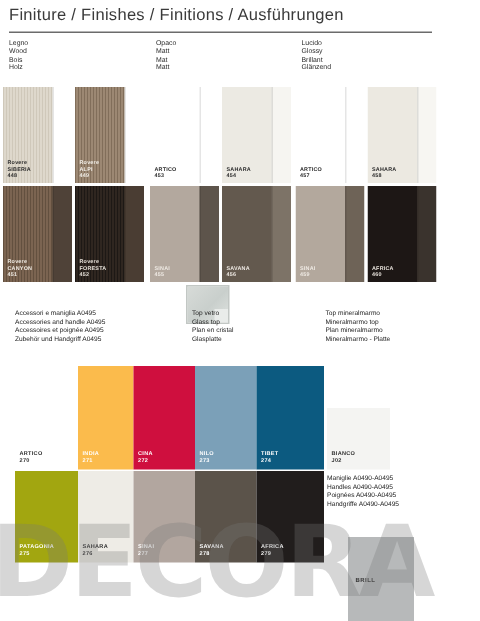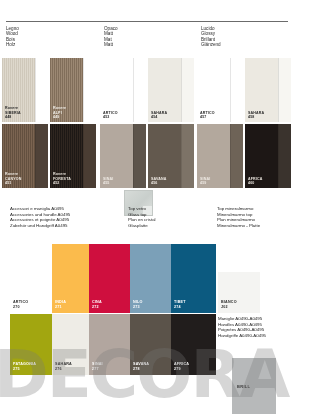--- a/index.html
+++ b/index.html
@@ -76,20 +76,21 @@
   .brill .bl{
     position:absolute;left:5px;top:26px;font-size:4px;font-weight:700;color:#3a3a3a;
     letter-spacing:.3px;
   }
 </style>
 </head>
 <body>
 
 <div class="page">
 
+  <div class="title">Finiture / Finishes / Finitions / Ausführungen</div>
   <div class="rule"></div>
 
   <div class="colhead" style="left:6px;top:26px;" id="ch0">
       <div>Legno</div>
       <div>Wood</div>
       <div>Bois</div>
       <div>Holz</div>
     </div>
   <div class="colhead" style="left:104px;top:26px;" id="ch1">
       <div>Opaco</div>

